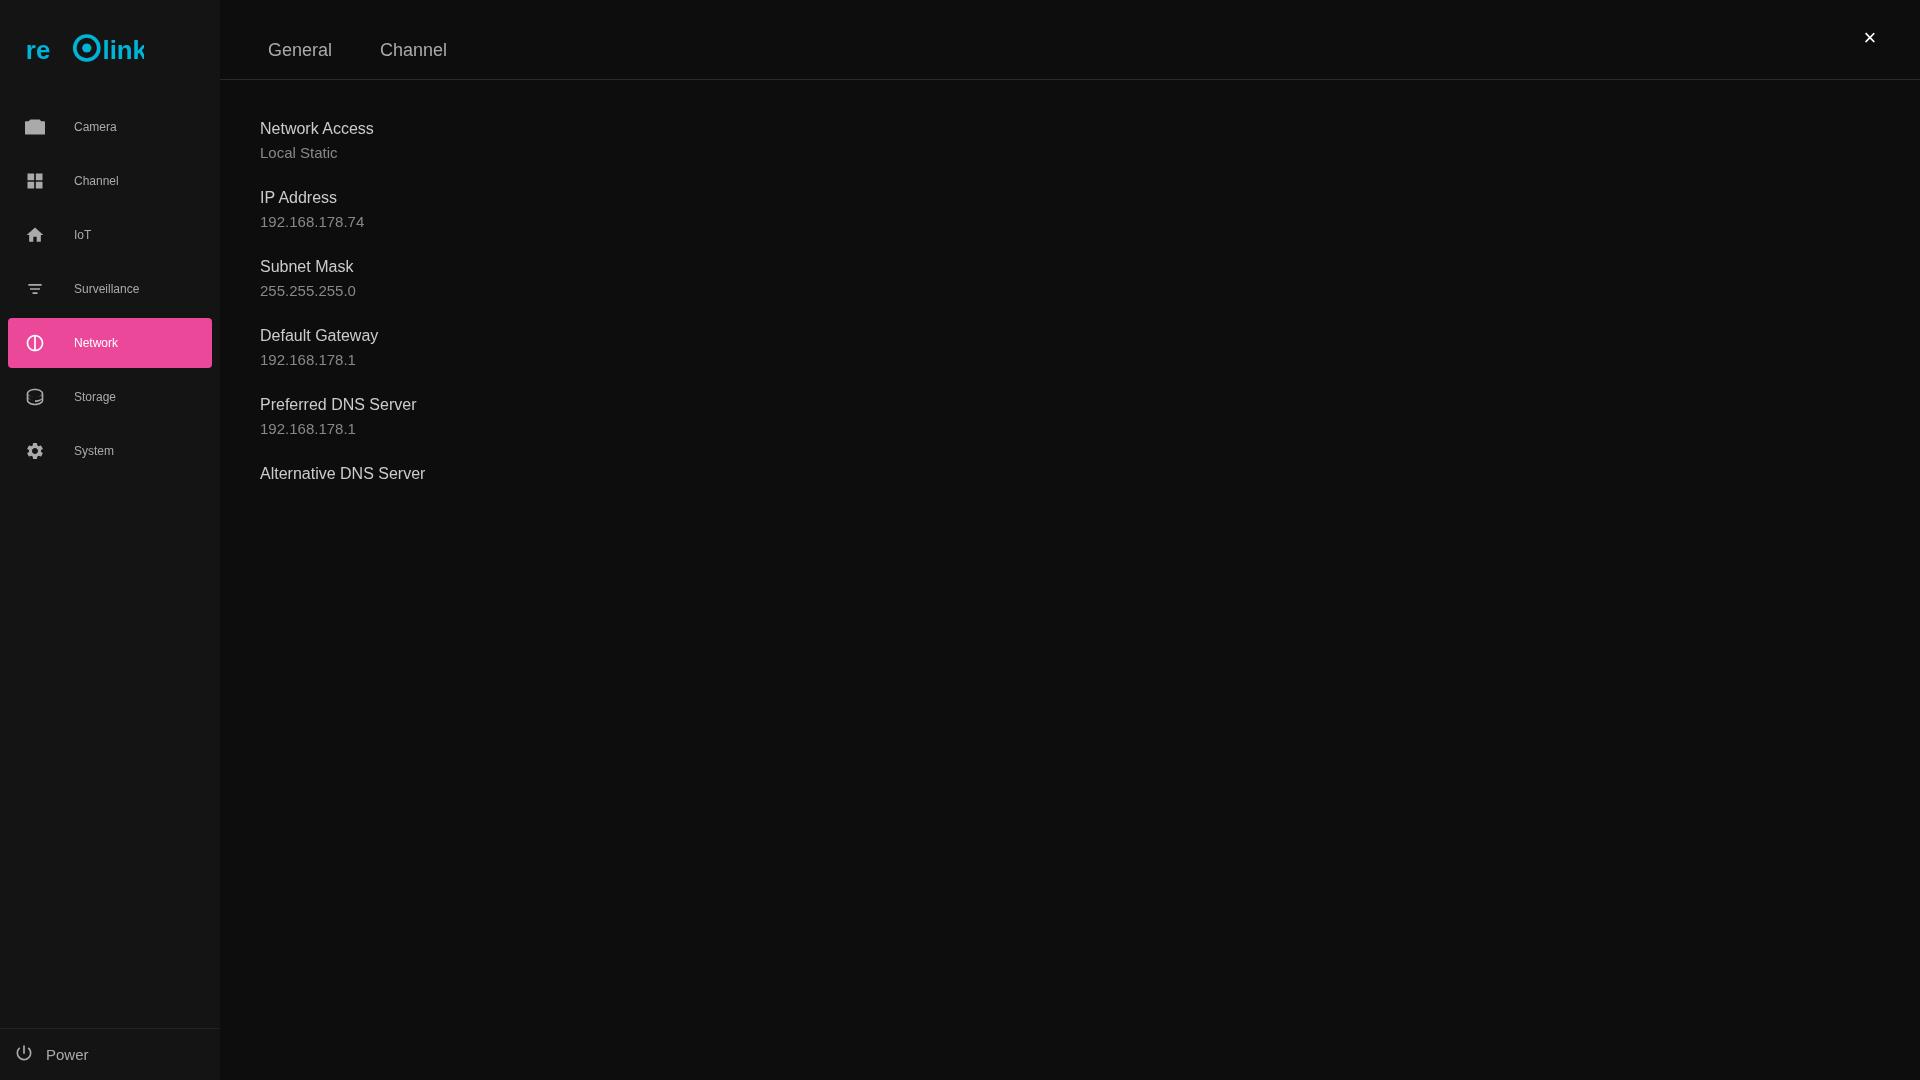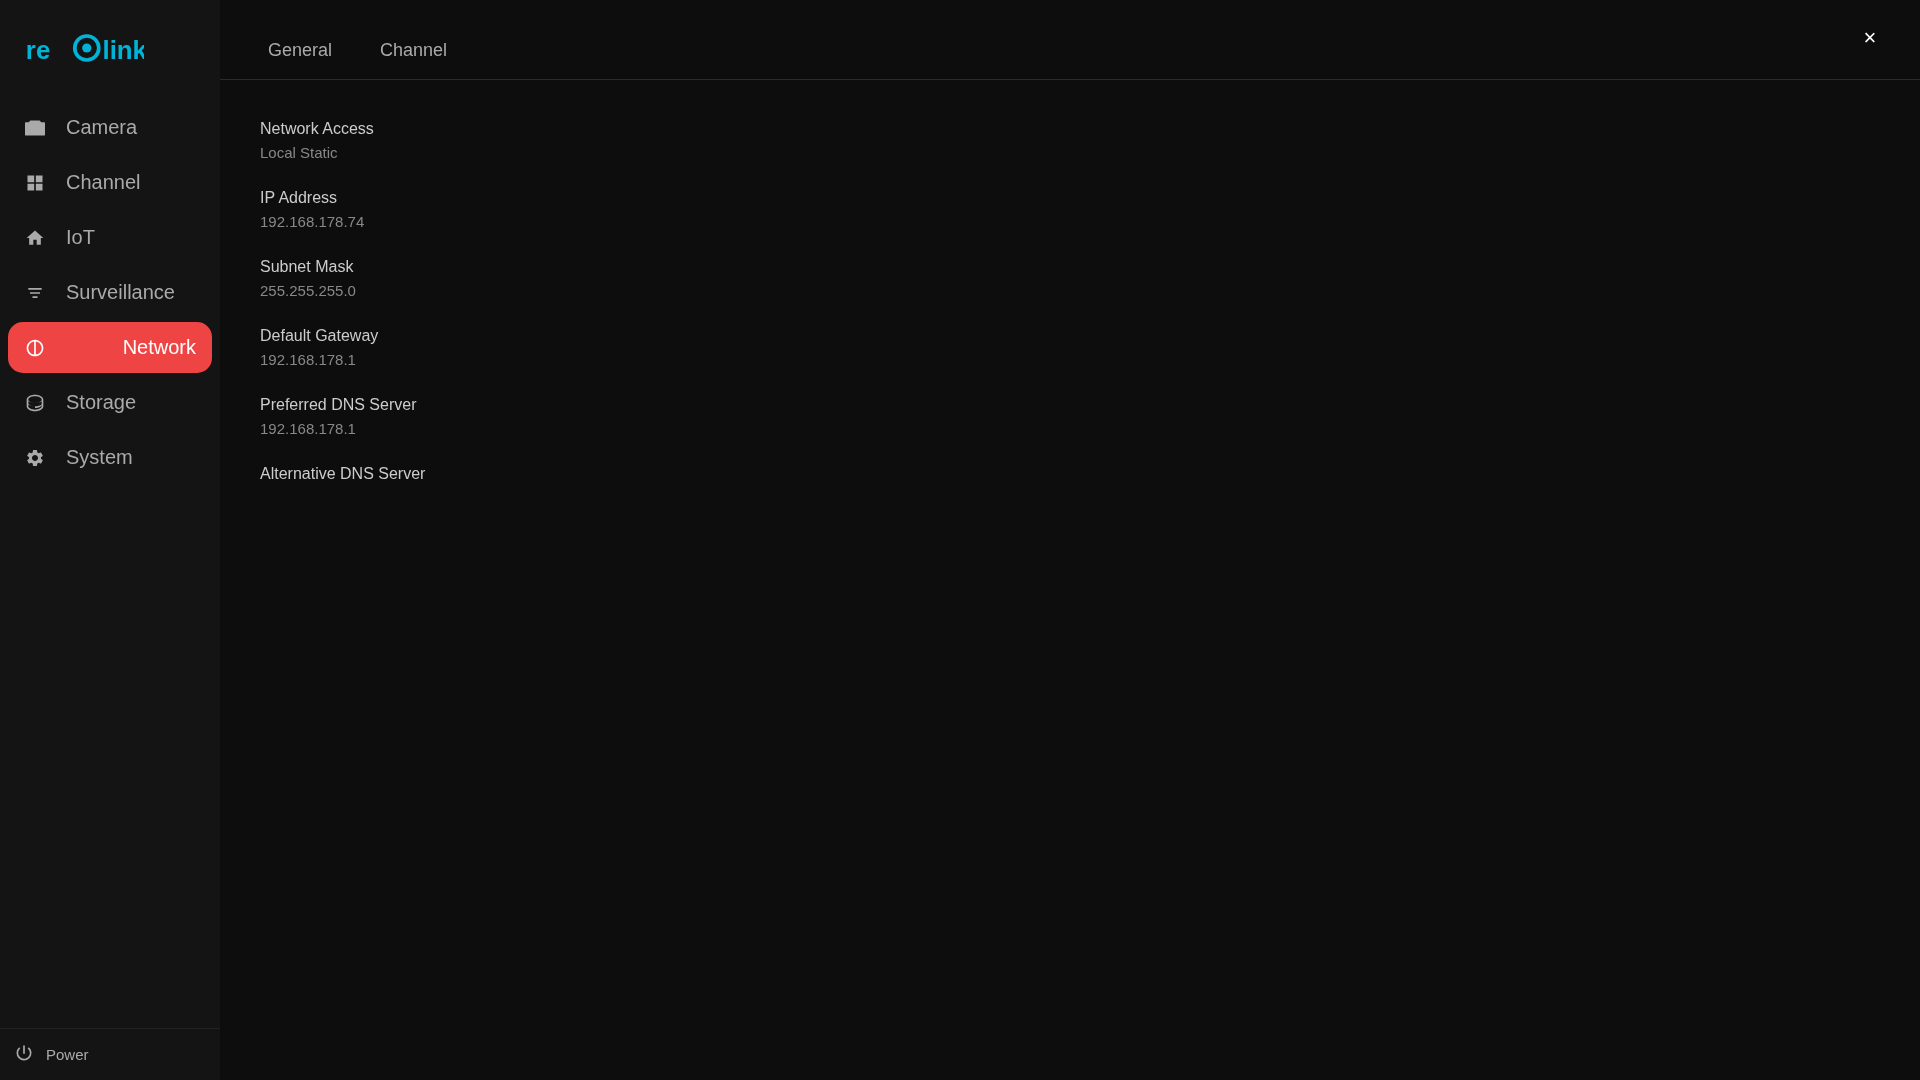--- a/index.html
+++ b/index.html
@@ -44,37 +44,36 @@
     .nav-items {
       flex: 1;
       display: flex;
       flex-direction: column;
       padding: 0;
     }
 
     .nav-item {
       display: flex;
       align-items: center;
-      gap: 20px;
+      gap: 28px;
       padding: 16px 24px;
       cursor: pointer;
       color: #aaaaaa;
-      font-size: 20px;
+      font-size: 12px;
       font-weight: 400;
       transition: background 0.15s;
       border-radius: 0;
     }
 
     .nav-item.active {
-      background: #ef4444;
+      background: #ec4899;
       color: #ffffff;
-      border-radius: 15px;
+      border-radius: 4px;
       margin: 2px 8px;
       padding: 14px 16px;
-      justify-content: space-between;
     }
 
     .nav-item .nav-icon {
       width: 22px;
       height: 22px;
       display: flex;
       align-items: center;
       justify-content: center;
       flex-shrink: 0;
     }

